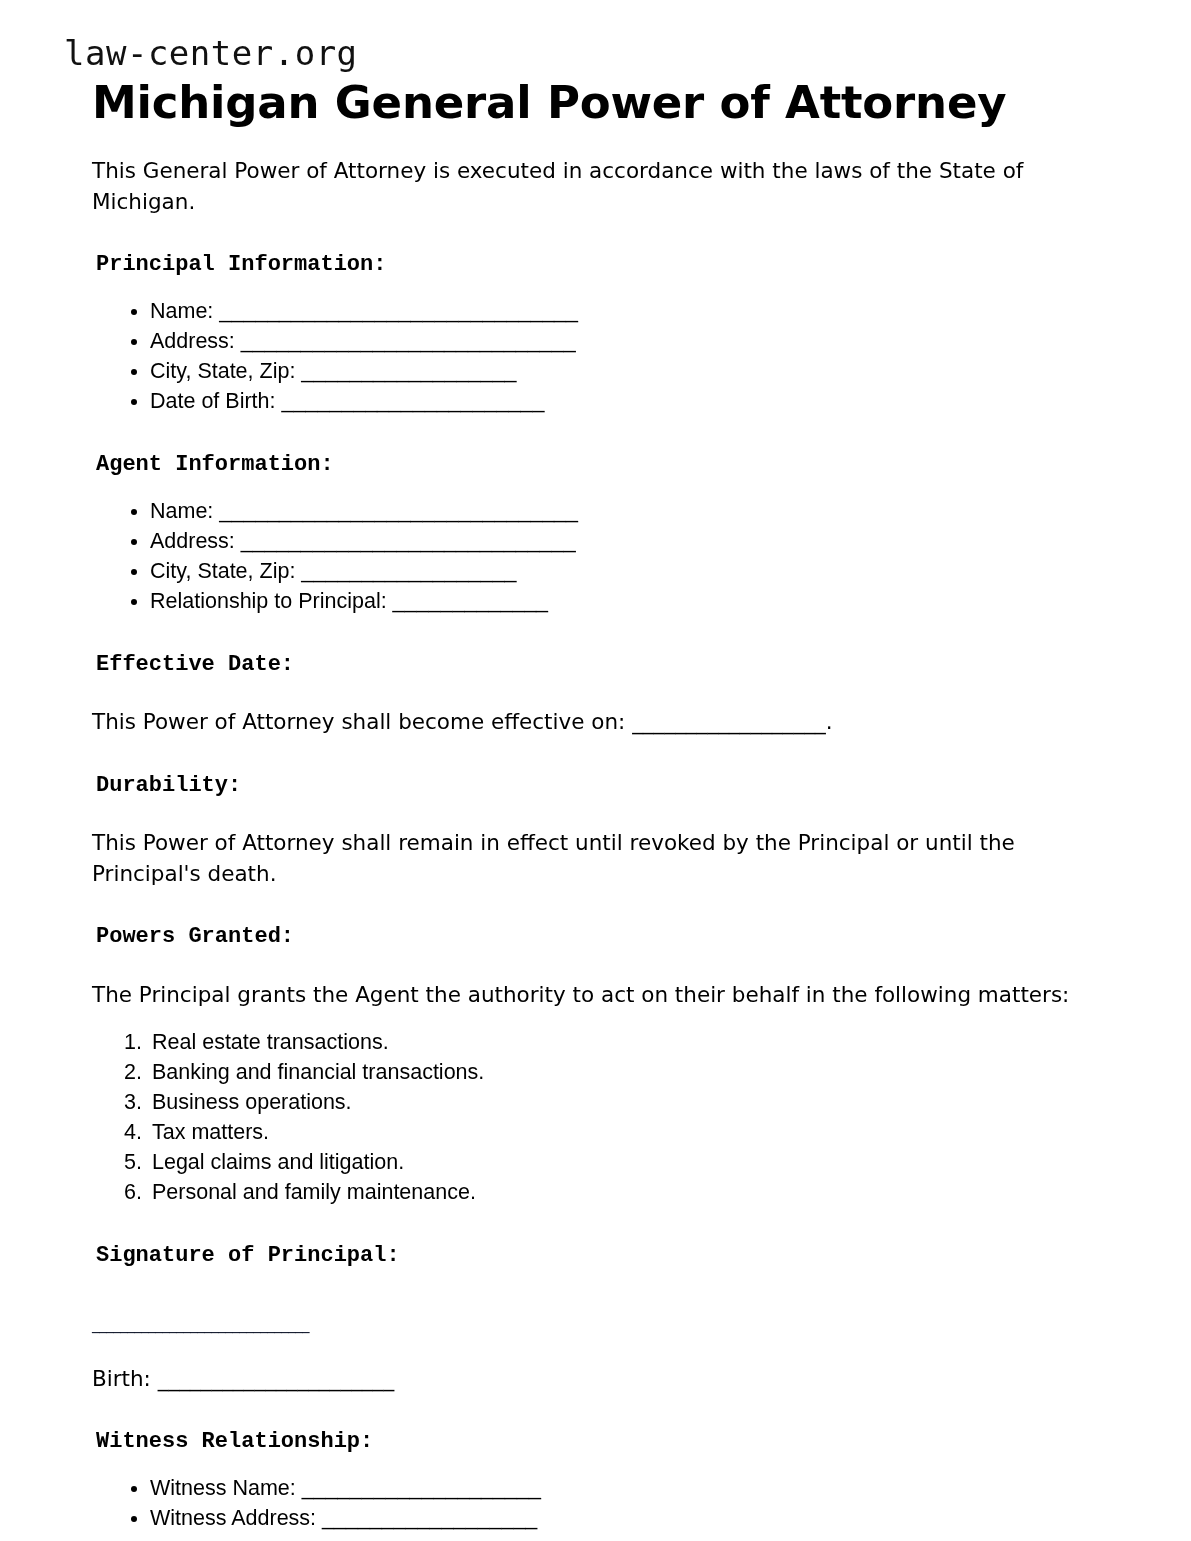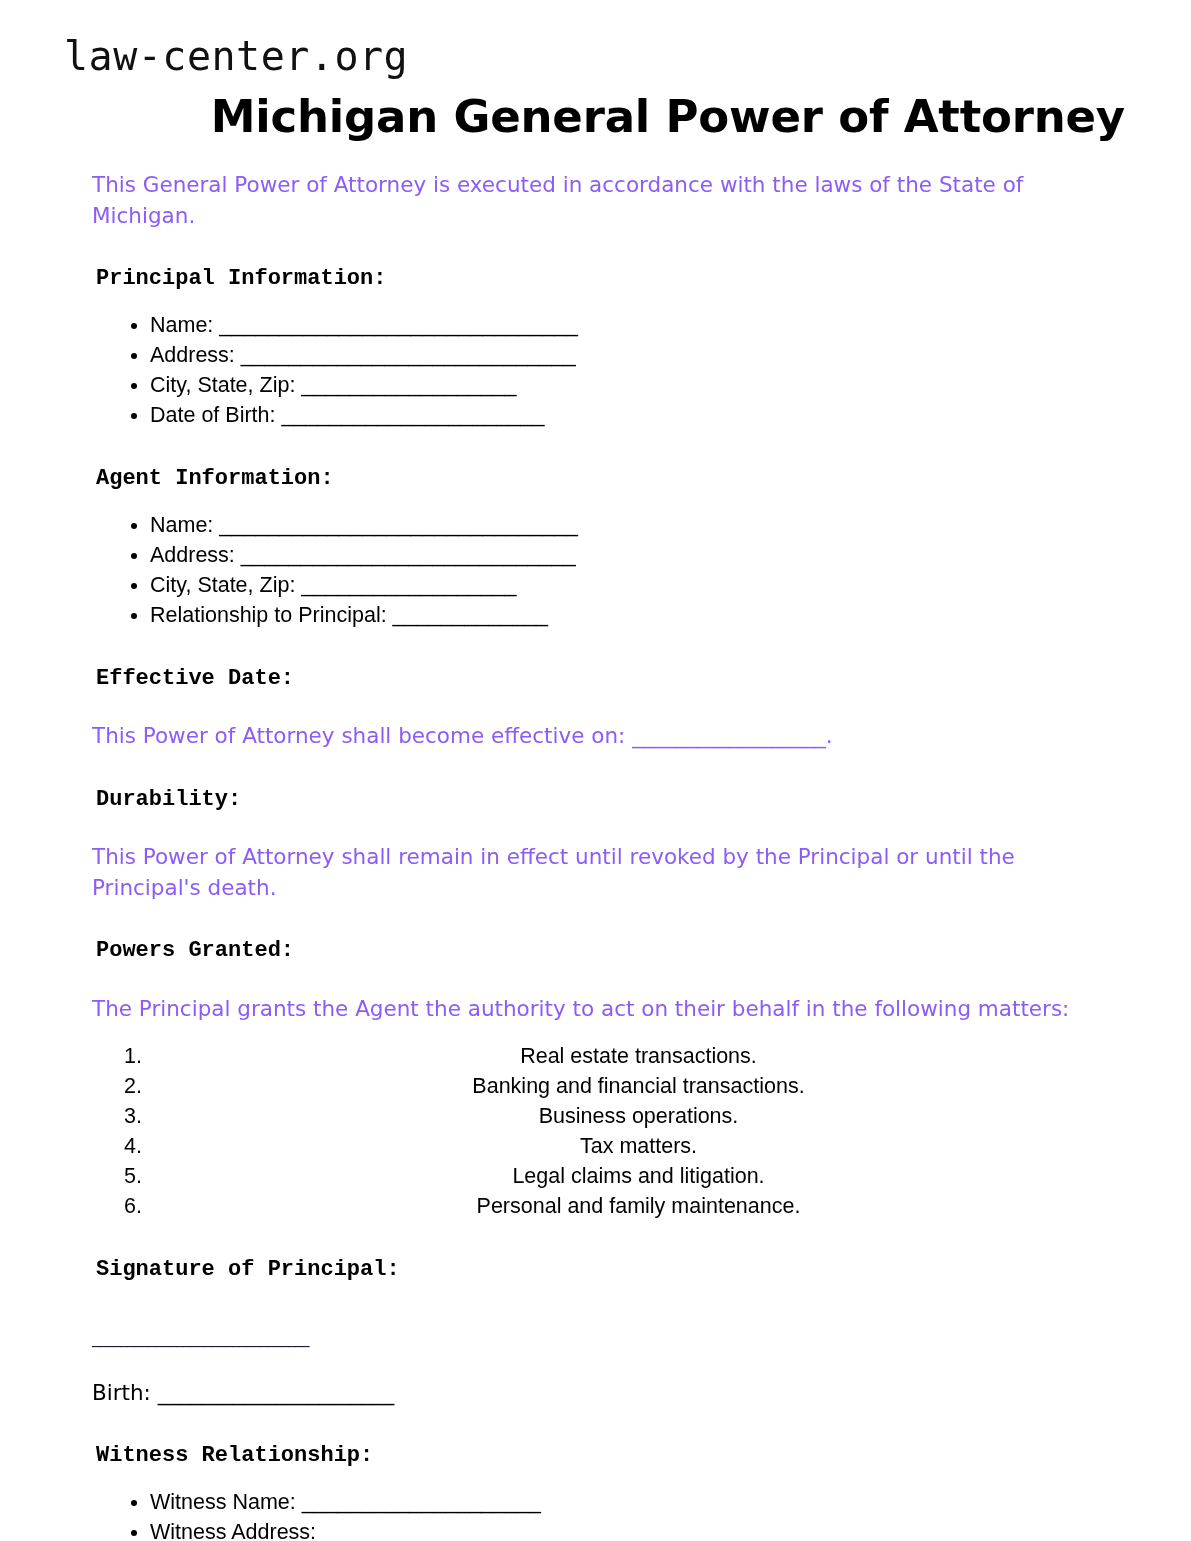--- a/index.html
+++ b/index.html
@@ -19,51 +19,50 @@
   .page {
     box-sizing: border-box;
     width: 1191px;
     height: 1541px;
     padding: 36px 66px 0 64px;
     position: relative;
   }
 
   .site-name {
     font-family: "DejaVu Sans Mono", "Liberation Mono", monospace;
-    font-size: 40px;
+    font-size: 34px;
     line-height: 1.0;
     letter-spacing: 0.5px;
     color: #111111;
     margin: 0 0 4px 0;
     padding-left: 0px;
   }
 
   .doc-title {
     font-family: "DejaVu Sans", sans-serif;
     font-weight: bold;
     font-size: 45px;
     line-height: 1.12;
     color: #000000;
-    margin: 16px 0 0 0;
+    margin: 8px 0 0 0;
     padding-left: 28px;
     letter-spacing: -0.2px;
-    text-align: right;
   }
 
   .content {
     padding-left: 28px;
     padding-right: 0px;
   }
 
   p.body-text {
     font-family: "DejaVu Sans", sans-serif;
     font-size: 21.5px;
     line-height: 1.42;
     margin: 28px 0 0 0;
-    color: #8b5cf6;
+    color: #000000;
   }
 
   h2.section-heading {
     font-family: Liberation Mono, monospace;
     font-weight: bold;
     font-size: 22px;
     line-height: 1.3;
     margin: 34px 0 0 4px;
     color: #000000;
   }
@@ -81,21 +80,20 @@
   ol.form-list { list-style-type: decimal; }
 
   ul.form-list > li,
   ol.form-list > li {
     margin: 0;
     padding: 0 0 1px 0;
   }
 
   ol.form-list {
     padding-left: 56px;
-    text-align: center;
   }
   ol.form-list > li {
     padding-left: 4px;
   }
 
   p.signature-line {
     font-family: "DejaVu Sans", sans-serif;
     font-size: 15px;
     line-height: 1.42;
     margin: 44px 0 0 0;

